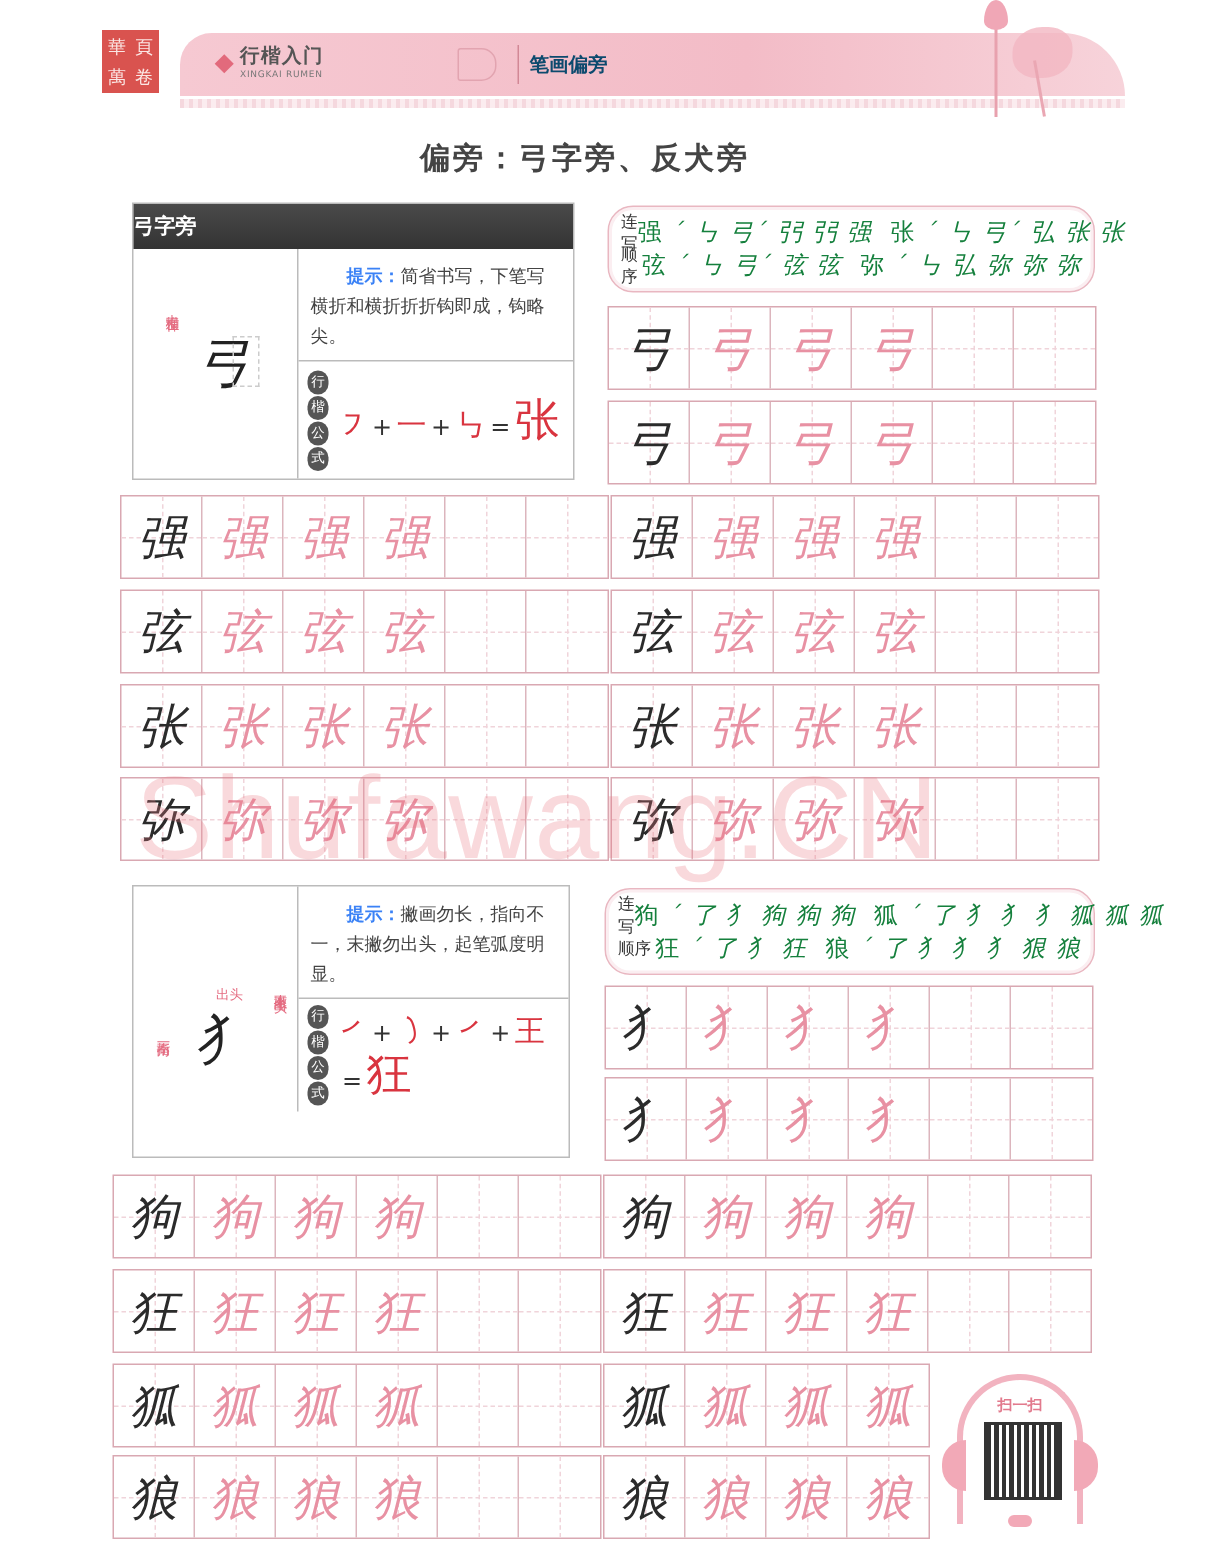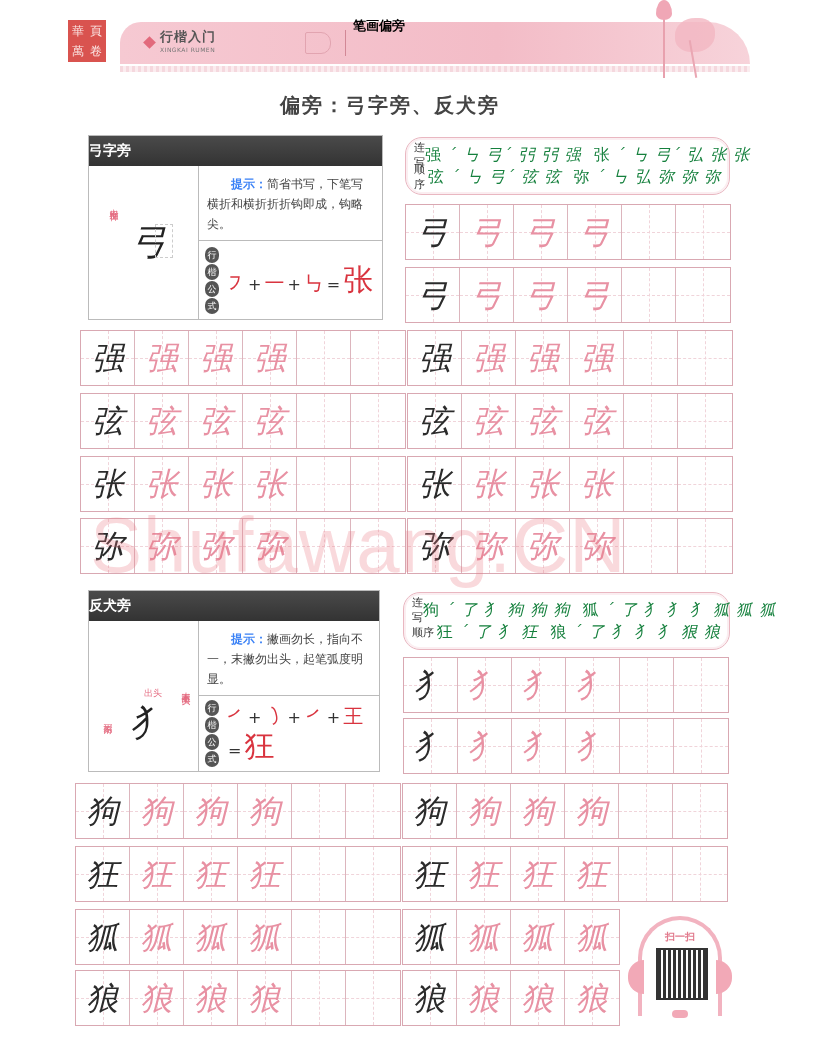--- a/index.html
+++ b/index.html
@@ -35,22 +35,22 @@
   }
   .banner-sub {
     left: 160px; top: 46px; font-size: 6px; color: #777; letter-spacing: 0.5px;
   }
   .banner-orn {
     left: 305px; top: 32px; width: 26px; height: 22px;
     border: 1px solid #e2a4b0; border-radius: 2px 10px 10px 2px;
   }
   .banner-divider { left: 345px; top: 30px; width: 1px; height: 26px; background: #d28896; }
   .banner-section {
-    left: 353px; top: 17px; font-family: "DejaVu Serif", serif; font-size: 13px;
-    color: #000000; font-weight: bold;
+    left: 353px; top: 34px; font-family: "DejaVu Serif", serif; font-size: 13px;
+    color: #0c4a6e; font-weight: bold;
   }
   .lotus-stem { left: 663px; top: 8px; width: 2px; height: 70px; background: #e8a1ae; }
   .lotus-bud {
     left: 656px; top: 0px; width: 16px; height: 20px; background: #f0a7b6;
     border-radius: 50% 50% 50% 50% / 70% 70% 30% 30%;
   }
   .lotus-leaf {
     left: 675px; top: 18px; width: 40px; height: 34px; background: #f2b6c2;
     border-radius: 50% 40% 50% 40%; opacity: 0.8;
   }
@@ -368,21 +368,20 @@
       </div>
       <div class="cell">
         <span class="ch trace">弥</span>
       </div>
       <div class="cell"></div>
       <div class="cell"></div>
     </div>
   </div>
 
 <div class="abs info-box" style="left:88px; top:590px; width:292px; height:182px;">
-  <div class="info-head">反犬旁</div>
   <div class="info-body">
     <div class="info-left">
       <div class="abs anno-h" style="left:55px; top:66px;">出头</div>
       <div class="abs anno" style="left:90px; top:64px;">末撇不出头</div>
       <div class="abs anno" style="left:12px; top:96px;">指向不一</div>
       <div class="abs radical-big" style="left:42px; top:78px;">犭</div>
     </div>
     <div class="info-right">
       <div class="hint">
         <b>提示：</b><span>撇画勿长，指向不一，末撇勿出头，起笔弧度明显。</span>

